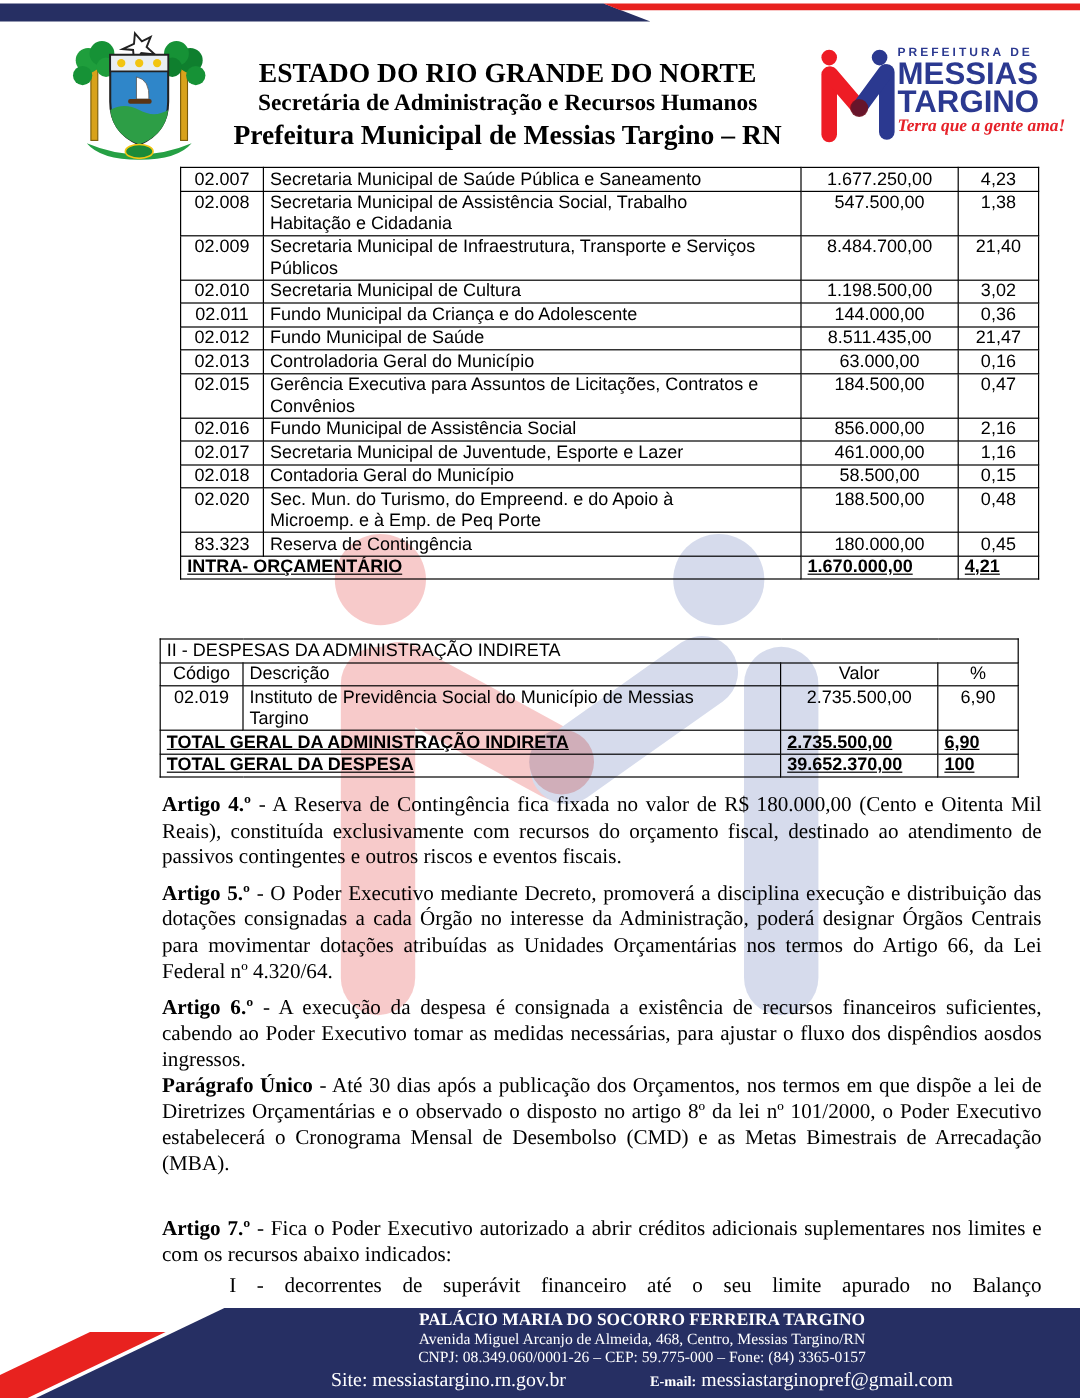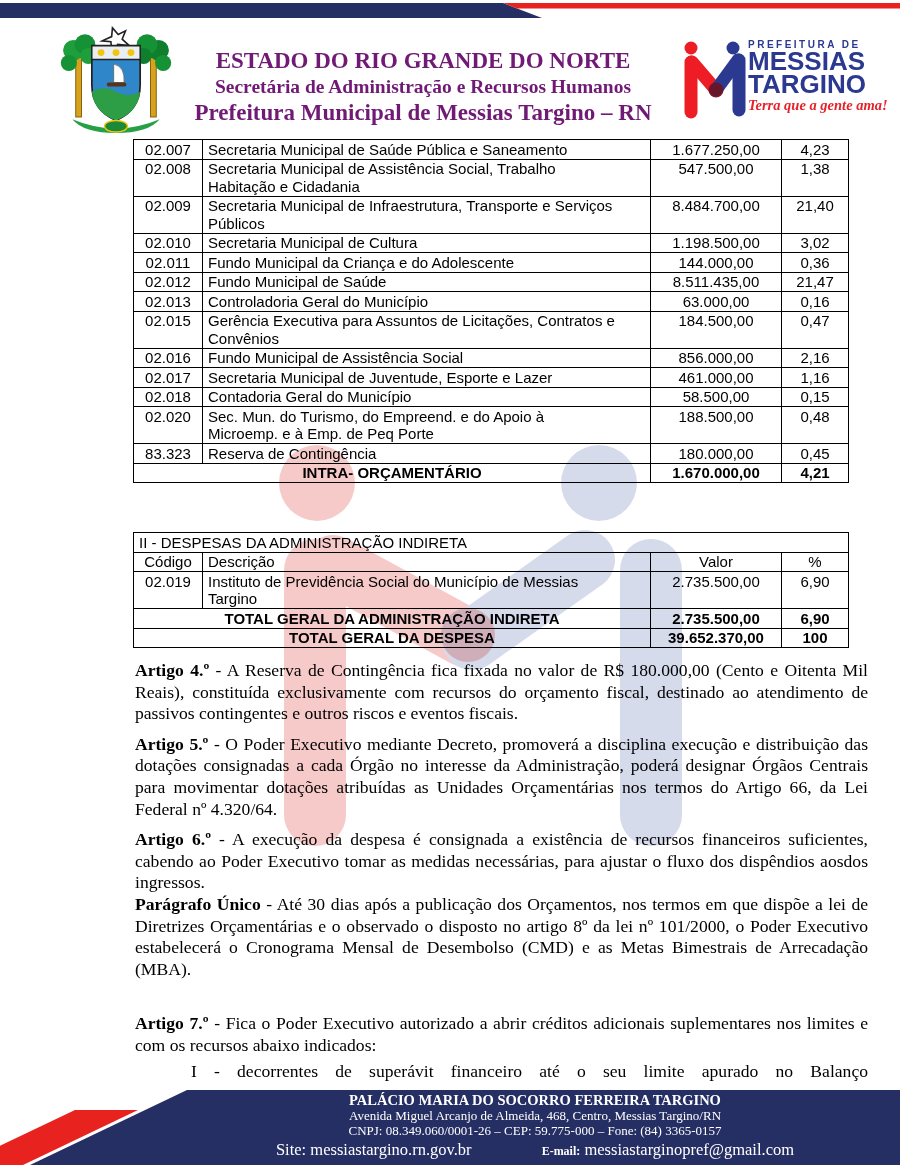--- a/index.html
+++ b/index.html
@@ -4,44 +4,44 @@
 <style>
   html,body{margin:0;padding:0;background:#fff;}
   .page{position:relative;width:900px;height:1165px;background:#fff;overflow:hidden;
         font-family:"Liberation Sans",sans-serif;color:#000;}
   .layer{position:absolute;z-index:1;}
   
   #topbar{left:0;top:0;}
   #footband{left:0;top:1090px;}
   
   #crest{left:57px;top:25px;}
-  #head-center{left:168px;top:48px;width:510px;text-align:center;color:#701a75;
+  #head-center{left:168px;top:48px;width:510px;text-align:center;color:#000000;
                font-family:"Liberation Serif",serif;font-weight:bold;}
   #head-line1{font-size:23px;line-height:26px;}
   #head-line2{font-size:23px;line-height:27px;}
   #head-line3{font-size:19.5px;line-height:25px;}
   #logo{left:668px;top:36px;width:220px;height:90px;}
   #logo-m{position:absolute;left:14px;top:4px;}
   #logo-text{position:absolute;left:80px;top:4px;line-height:1;}
   #logo-small{font-size:10px;letter-spacing:2.5px;color:#2b3990;font-weight:bold;}
   #logo-name1,#logo-name2{font-size:26px;font-weight:bold;color:#2b3990;letter-spacing:0px;line-height:23px;}
   #logo-tag{font-family:"Liberation Serif",serif;font-style:italic;font-weight:bold;
             color:#e62129;font-size:14.5px;margin-top:2px;}
   
   #watermark{position:absolute;left:250px;top:425px;z-index:0;opacity:.8;}
   
   table{border-collapse:collapse;table-layout:fixed;background:transparent;}
-  #table1{left:133px;top:139px;width:715px;}
+  #table1{left:150px;top:139px;width:715px;}
   #table2{left:133px;top:532px;width:715px;}
   td{border:1.5px solid #000;padding:.5px 5px;font-size:15px;line-height:17.5px;
      vertical-align:top;overflow:hidden;}
   td.code{text-align:center;}
   td.desc{text-align:justify;white-space:pre-line;}
   td.valor,td.pct{text-align:center;}
-  tr.trow td{font-weight:bold;text-align:center;}
+  tr.trow td{font-weight:bold;text-align:left;text-decoration:underline;}
   td.ttl{text-align:left;}
   
   #articles{left:135px;top:660px;width:733px;font-family:"Liberation Serif",serif;
             font-size:17.6px;line-height:21.6px;text-align:justify;}
   #articles p{margin:0;}
   #articles p.gap-normal{margin-top:9px;}
   #articles p.gap-none{margin-top:0;}
   #articles p.gap-large{margin-top:33px;}
   #articles p:first-child{margin-top:0;}
   #articles p.indent{padding-left:56px;margin-top:4px;}

